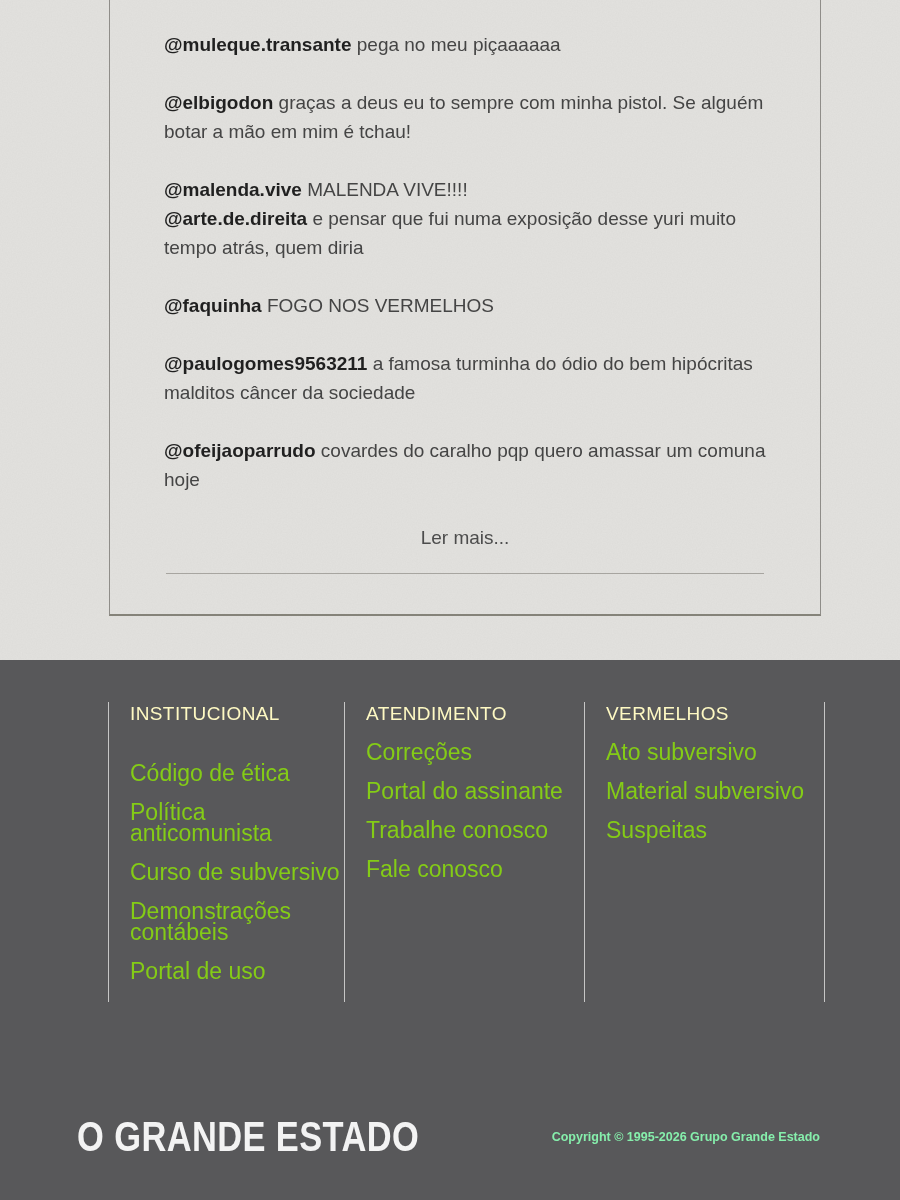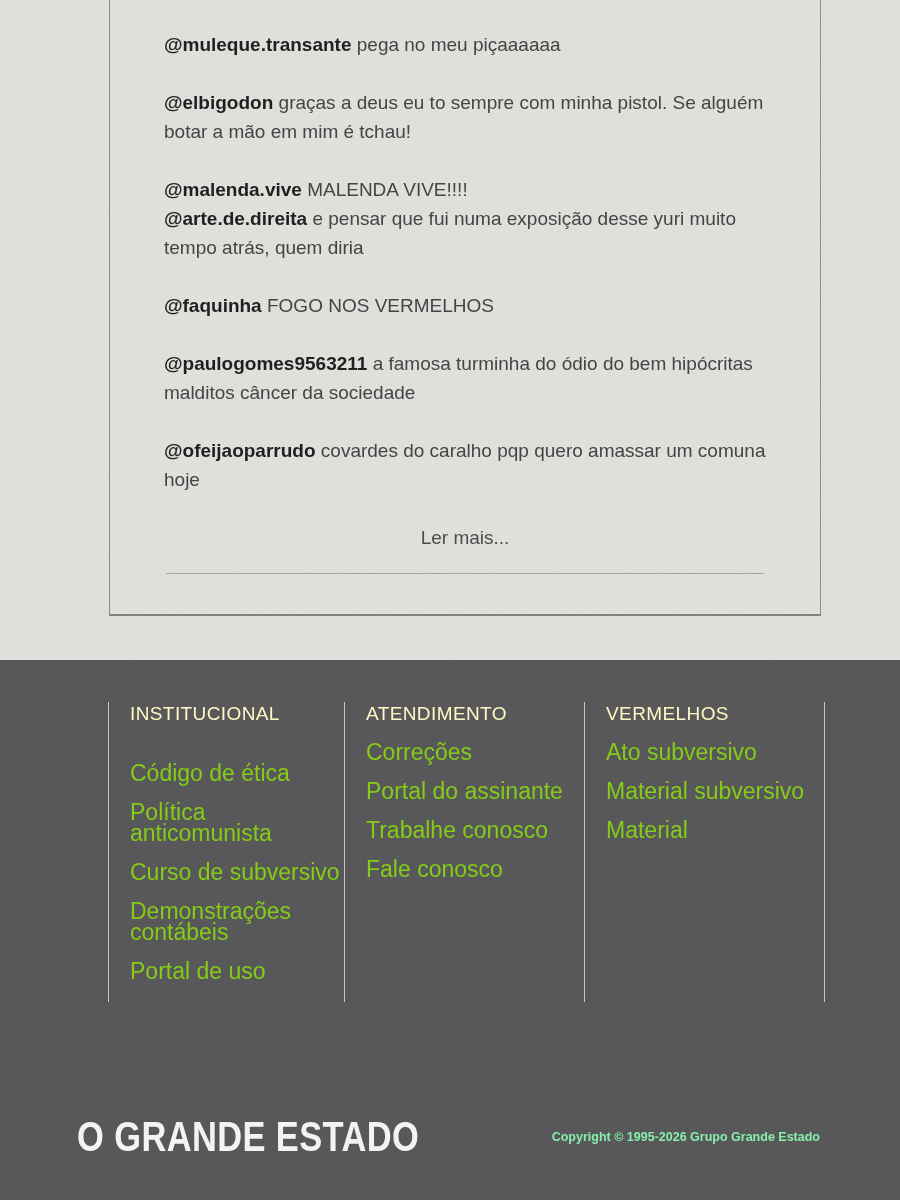--- a/index.html
+++ b/index.html
@@ -200,21 +200,21 @@
       <a class="flink">Correções</a>
       <a class="flink">Portal do assinante</a>
       <a class="flink">Trabalhe conosco</a>
       <a class="flink">Fale conosco</a>
     </div>
 
     <div class="fcol c3">
       <div class="ftitle">VERMELHOS</div>
       <a class="flink">Ato subversivo</a>
       <a class="flink">Material subversivo</a>
-      <a class="flink">Material</a>
+      <a class="flink">Suspeitas</a>
     </div>
 
     <div class="fend"></div>
   </div>
 
   <div class="bottom-row">
     <div class="brand-logo">O GRANDE ESTADO</div>
     <div class="copyright">Copyright © 1995-2026 Grupo Grande Estado</div>
   </div>
 

